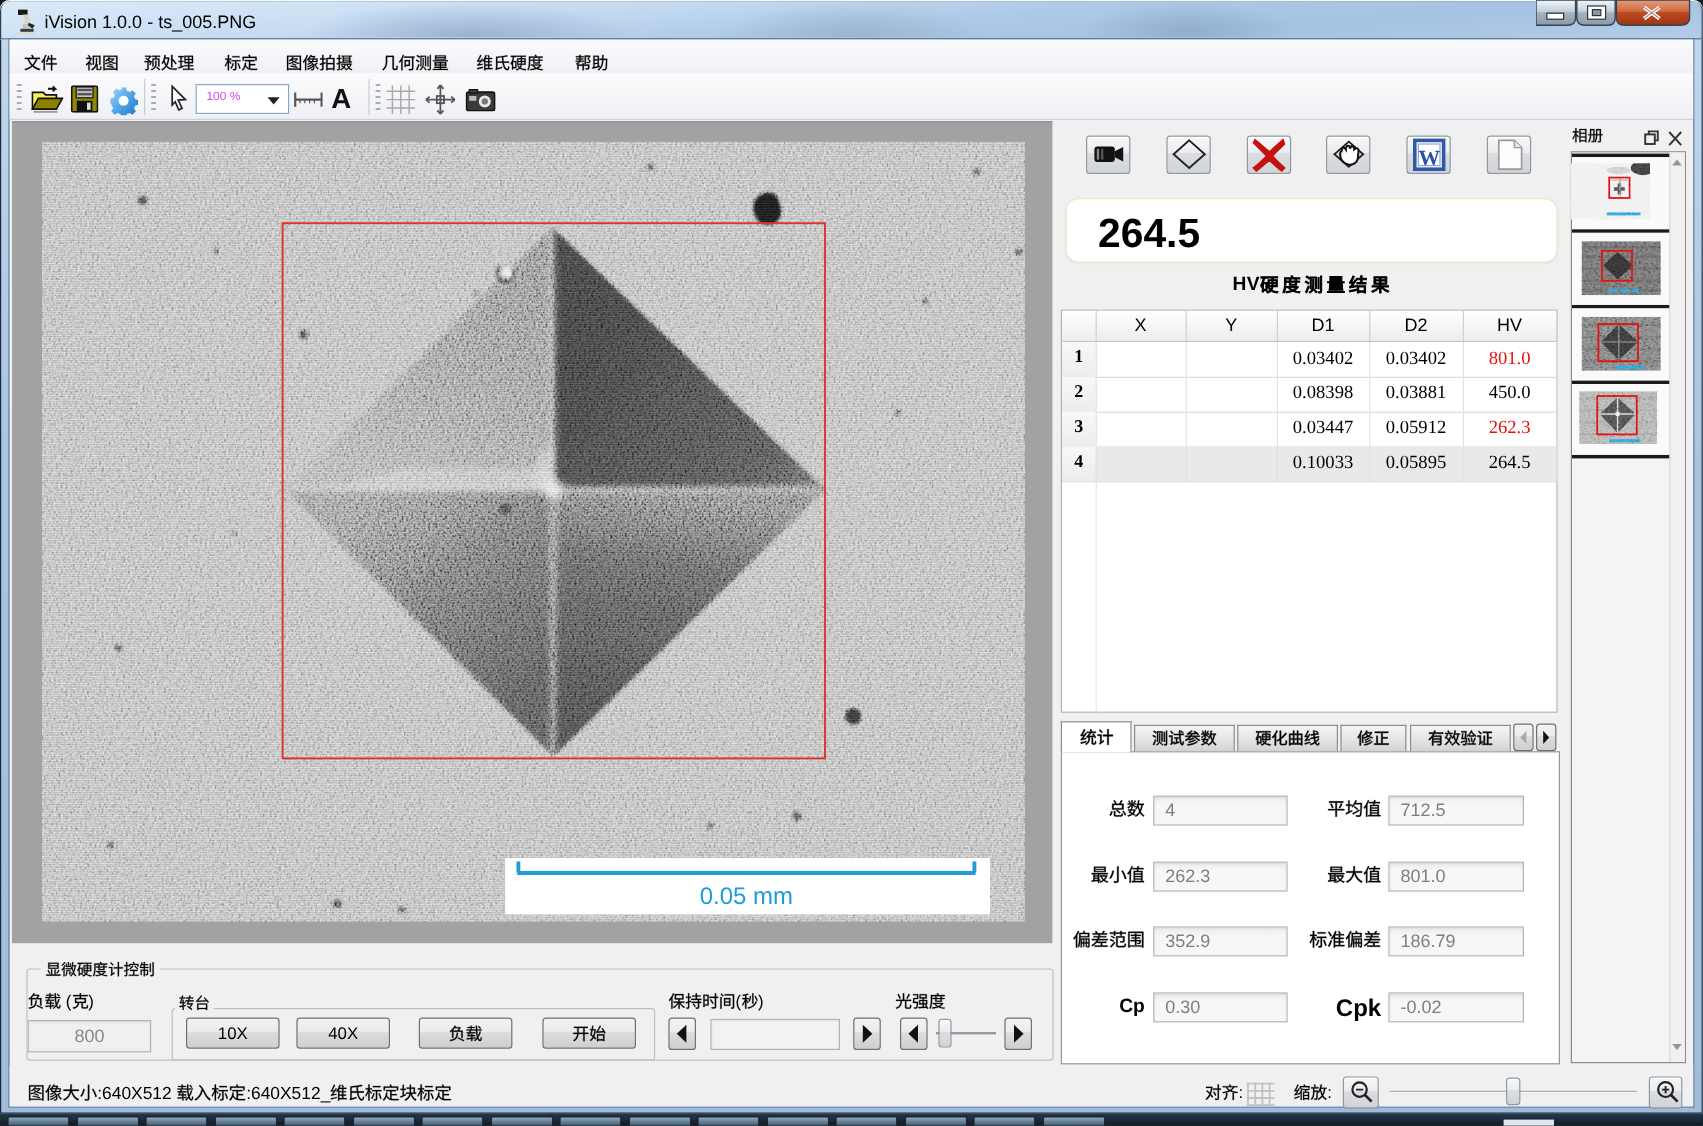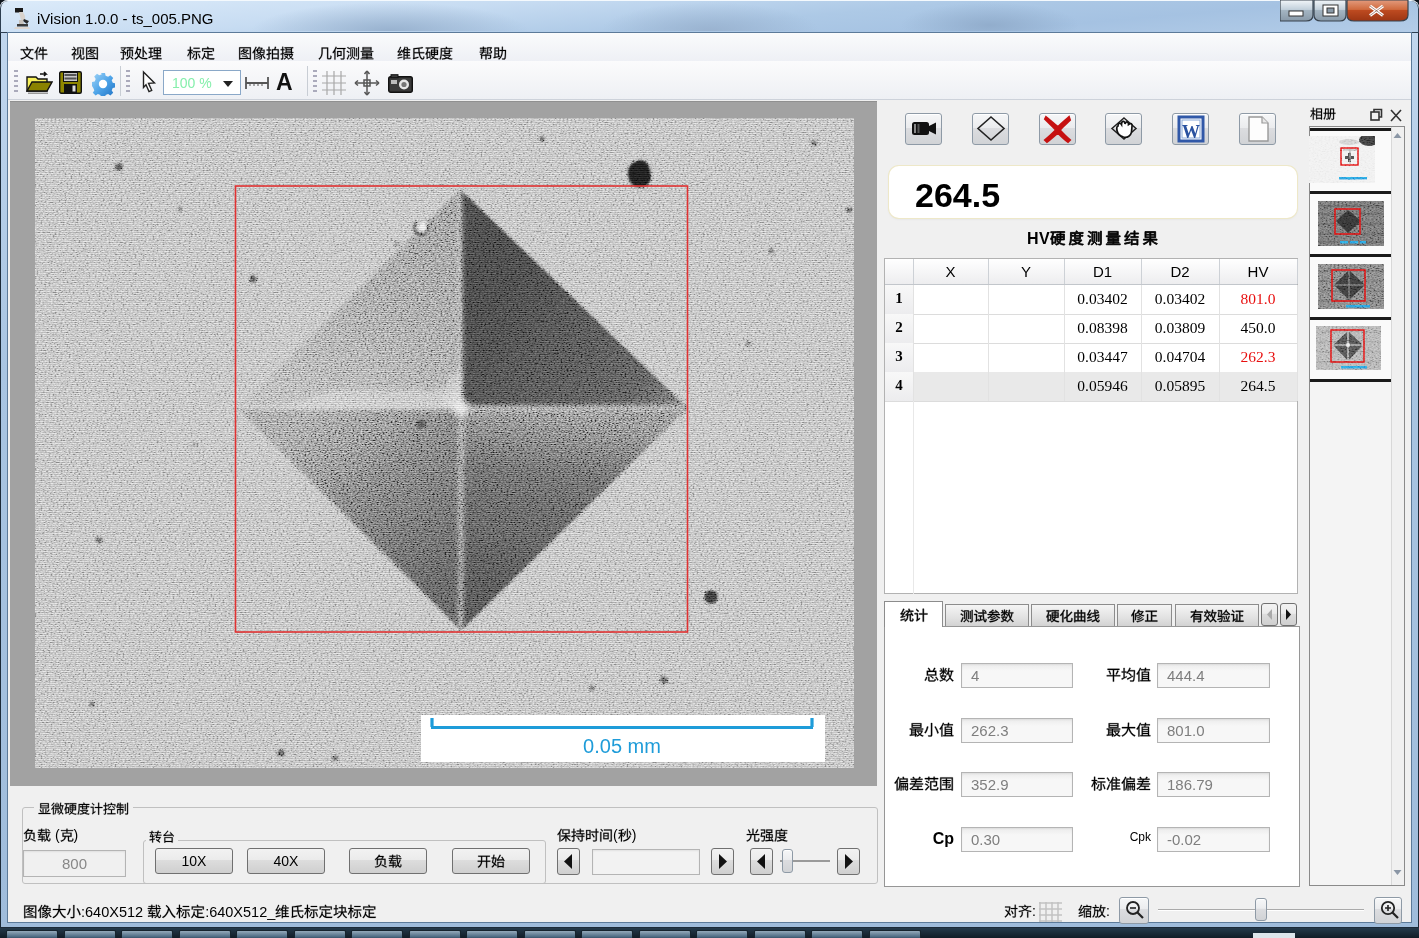--- a/index.html
+++ b/index.html
@@ -274,21 +274,21 @@
         <stop offset="1" stop-color="#1e70c2"></stop>
       </linearGradient>
     </defs>
 <path fill="url(#gg)" d="M10 1 h4 l.6 2.7 2.5 1 2.3-1.5 2.8 2.8-1.5 2.3 1 2.5 2.7.6 v4 l-2.7.6 -1 2.5 1.5 2.3 -2.8 2.8 -2.3 -1.5 -2.5 1 -.6 2.7 h-4 l-.6 -2.7 -2.5 -1 -2.3 1.5 -2.8 -2.8 1.5 -2.3 -1 -2.5 L1 14 v-4 l2.7 -.6 1 -2.5 L3.2 4.6 6 1.8 8.3 3.3 10.8 2.3 Z"></path>
 <circle cx="12" cy="12" r="4.2" fill="#fff"></circle>
   </svg>
 <svg class="ab" style="left:140px;top:70px" width="18" height="25" viewBox="0 0 18 25">
 <path d="M3.5 2 L14.5 13 L8.5 13.4 L11.7 20.3 L9 21.6 L6 14.8 L3.5 17.5 Z" fill="#fff" stroke="#222" stroke-width="1.4"></path>
   </svg>
 <div class="ab" style="left:163px;top:70px;width:78px;height:25px;background:#fff;border:1px solid #8aa8c8"></div>
-<div class="ab" style="left:172px;top:75px;font-size:14px;color:#86efac">100 %</div>
+<div class="ab" style="left:172px;top:75px;font-size:10px;color:#d946ef">100 %</div>
 <svg class="ab" style="left:222px;top:80px" width="12" height="8" viewBox="0 0 12 8">
     <path d="M1 1 L11 1 L6 7 Z" fill="#222"></path>
   </svg>
 <svg class="ab" style="left:245px;top:76px" width="24" height="14" viewBox="0 0 24 14">
 <path d="M1 1 V13 M23 1 V13 M1 7 H23" stroke="#555" stroke-width="1.8" fill="none"></path>
 <path d="M5 7 V10 M9 7 V10 M13 7 V10 M17 7 V10" stroke="#555" stroke-width="1" fill="none"></path>
   </svg>
 <div class="ab" style="left:276px;top:69px;font-size:23px;font-weight:bold;color:#111">A</div>
 <svg class="ab" style="left:322px;top:71px" width="24" height="24" viewBox="0 0 24 24">
 <g stroke="#a8a8a8" stroke-width="1.2">
@@ -662,45 +662,45 @@
 <div class="ab" style="left:913px;top:285px;width:1px;height:29px;background:#e2e2e2"></div>
 <div class="ab" style="left:988px;top:285px;width:1px;height:29px;background:#e2e2e2"></div>
 <div class="ab" style="left:1064px;top:285px;width:1px;height:29px;background:#e2e2e2"></div>
 <div class="ab" style="left:1141px;top:285px;width:1px;height:29px;background:#e2e2e2"></div>
 <div class="ab" style="left:1219px;top:285px;width:1px;height:29px;background:#e2e2e2"></div>
 <div class="ab" style="left:1297px;top:285px;width:1px;height:29px;background:#e2e2e2"></div>
 <div class="ab" style="left:885px;top:314px;width:412px;height:1px;background:#dcdcdc"></div>
 <div class="ab" style="left:885px;top:314px;width:28px;height:29px;background:linear-gradient(#f8f8f8,#ececee)"></div>
 <div class="tblc" style="left:885px;top:319px;width:28px;font-weight:bold;font-family:'Liberation Serif',serif">2</div>
 <div class="tblc serf" style="left:1064px;top:319px;width:77px">0.08398</div>
-<div class="tblc serf" style="left:1141px;top:319px;width:78px">0.03809</div>
+<div class="tblc serf" style="left:1141px;top:319px;width:78px">0.03881</div>
 <div class="tblc serf" style="left:1219px;top:319px;width:78px;color:#000">450.0</div>
 <div class="ab" style="left:913px;top:314px;width:1px;height:29px;background:#e2e2e2"></div>
 <div class="ab" style="left:988px;top:314px;width:1px;height:29px;background:#e2e2e2"></div>
 <div class="ab" style="left:1064px;top:314px;width:1px;height:29px;background:#e2e2e2"></div>
 <div class="ab" style="left:1141px;top:314px;width:1px;height:29px;background:#e2e2e2"></div>
 <div class="ab" style="left:1219px;top:314px;width:1px;height:29px;background:#e2e2e2"></div>
 <div class="ab" style="left:1297px;top:314px;width:1px;height:29px;background:#e2e2e2"></div>
 <div class="ab" style="left:885px;top:343px;width:412px;height:1px;background:#dcdcdc"></div>
 <div class="ab" style="left:885px;top:343px;width:28px;height:29px;background:linear-gradient(#f8f8f8,#ececee)"></div>
 <div class="tblc" style="left:885px;top:348px;width:28px;font-weight:bold;font-family:'Liberation Serif',serif">3</div>
 <div class="tblc serf" style="left:1064px;top:348px;width:77px">0.03447</div>
-<div class="tblc serf" style="left:1141px;top:348px;width:78px">0.04704</div>
+<div class="tblc serf" style="left:1141px;top:348px;width:78px">0.05912</div>
 <div class="tblc serf" style="left:1219px;top:348px;width:78px;color:#e80f0f">262.3</div>
 <div class="ab" style="left:913px;top:343px;width:1px;height:29px;background:#e2e2e2"></div>
 <div class="ab" style="left:988px;top:343px;width:1px;height:29px;background:#e2e2e2"></div>
 <div class="ab" style="left:1064px;top:343px;width:1px;height:29px;background:#e2e2e2"></div>
 <div class="ab" style="left:1141px;top:343px;width:1px;height:29px;background:#e2e2e2"></div>
 <div class="ab" style="left:1219px;top:343px;width:1px;height:29px;background:#e2e2e2"></div>
 <div class="ab" style="left:1297px;top:343px;width:1px;height:29px;background:#e2e2e2"></div>
 <div class="ab" style="left:885px;top:372px;width:412px;height:1px;background:#dcdcdc"></div>
 <div class="ab" style="left:885px;top:372px;width:412px;height:29px;background:#e9e9e9"></div>
 <div class="ab" style="left:885px;top:372px;width:28px;height:29px;background:linear-gradient(#f8f8f8,#ececee)"></div>
 <div class="tblc" style="left:885px;top:377px;width:28px;font-weight:bold;font-family:'Liberation Serif',serif">4</div>
-<div class="tblc serf" style="left:1064px;top:377px;width:77px">0.05946</div>
+<div class="tblc serf" style="left:1064px;top:377px;width:77px">0.10033</div>
 <div class="tblc serf" style="left:1141px;top:377px;width:78px">0.05895</div>
 <div class="tblc serf" style="left:1219px;top:377px;width:78px;color:#000">264.5</div>
 <div class="ab" style="left:913px;top:372px;width:1px;height:29px;background:#e2e2e2"></div>
 <div class="ab" style="left:988px;top:372px;width:1px;height:29px;background:#e2e2e2"></div>
 <div class="ab" style="left:1064px;top:372px;width:1px;height:29px;background:#e2e2e2"></div>
 <div class="ab" style="left:1141px;top:372px;width:1px;height:29px;background:#e2e2e2"></div>
 <div class="ab" style="left:1219px;top:372px;width:1px;height:29px;background:#e2e2e2"></div>
 <div class="ab" style="left:1297px;top:372px;width:1px;height:29px;background:#e2e2e2"></div>
 <div class="ab" style="left:885px;top:401px;width:412px;height:1px;background:#dcdcdc"></div>
 <div class="ab" style="left:913px;top:401px;width:1px;height:193px;background:#e8e8e8"></div>
@@ -794,21 +794,21 @@
       <g transform="translate(0,13.4) scale(0.0150,-0.0150)">
         <use href="#u5E73"></use>
       </g>
       <g transform="translate(15,13.4) scale(0.0150,-0.0150)">
         <use href="#u5747"></use>
       </g>
       <g transform="translate(30,13.4) scale(0.0150,-0.0150)">
         <use href="#u503C"></use>
       </g>
     </svg></div>
-<div class="inpt" style="left:1157px;top:663px;width:113px;height:25px;line-height:23px;padding-left:9px">444.4</div>
+<div class="inpt" style="left:1157px;top:663px;width:113px;height:25px;line-height:23px;padding-left:9px">712.5</div>
 <div class="ab" style="right:465px;top:721px"><svg class="ck " width="45" height="17" viewBox="0 0 45 17" fill="#000" stroke="#000" stroke-width="20">
       <g transform="translate(0,13.4) scale(0.0150,-0.0150)">
         <use href="#u6700"></use>
       </g>
       <g transform="translate(15,13.4) scale(0.0150,-0.0150)">
         <use href="#u5C0F"></use>
       </g>
       <g transform="translate(30,13.4) scale(0.0150,-0.0150)">
         <use href="#u503C"></use>
       </g>
@@ -851,21 +851,21 @@
       <g transform="translate(30,13.4) scale(0.0150,-0.0150)">
         <use href="#u504F"></use>
       </g>
       <g transform="translate(45,13.4) scale(0.0150,-0.0150)">
         <use href="#u5DEE"></use>
       </g>
     </svg></div>
 <div class="inpt" style="left:1157px;top:772px;width:113px;height:25px;line-height:23px;padding-left:9px">186.79</div>
 <div class="ab" style="right:465px;top:830px;font-size:16px;font-weight:bold">Cp</div>
 <div class="inpt" style="left:961px;top:827px;width:112px;height:25px;line-height:23px;padding-left:9px">0.30</div>
-<div class="ab" style="right:268px;top:830px;font-size:12px;font-weight:normal">Cpk</div>
+<div class="ab" style="right:268px;top:830px;font-size:20px;font-weight:bold">Cpk</div>
 <div class="inpt" style="left:1157px;top:827px;width:113px;height:25px;line-height:23px;padding-left:9px">-0.02</div>
 <div class="ab" style="left:1310px;top:105px"><svg class="ck " width="26" height="15" viewBox="0 0 26 15" fill="#000" stroke="#000" stroke-width="16">
       <g transform="translate(0,11.6) scale(0.0130,-0.0130)">
         <use href="#u76F8"></use>
       </g>
       <g transform="translate(13,11.6) scale(0.0130,-0.0130)">
         <use href="#u518C"></use>
       </g>
     </svg></div>
 <svg class="ab" style="left:1367px;top:108px" width="36" height="15" viewBox="0 0 36 15">

